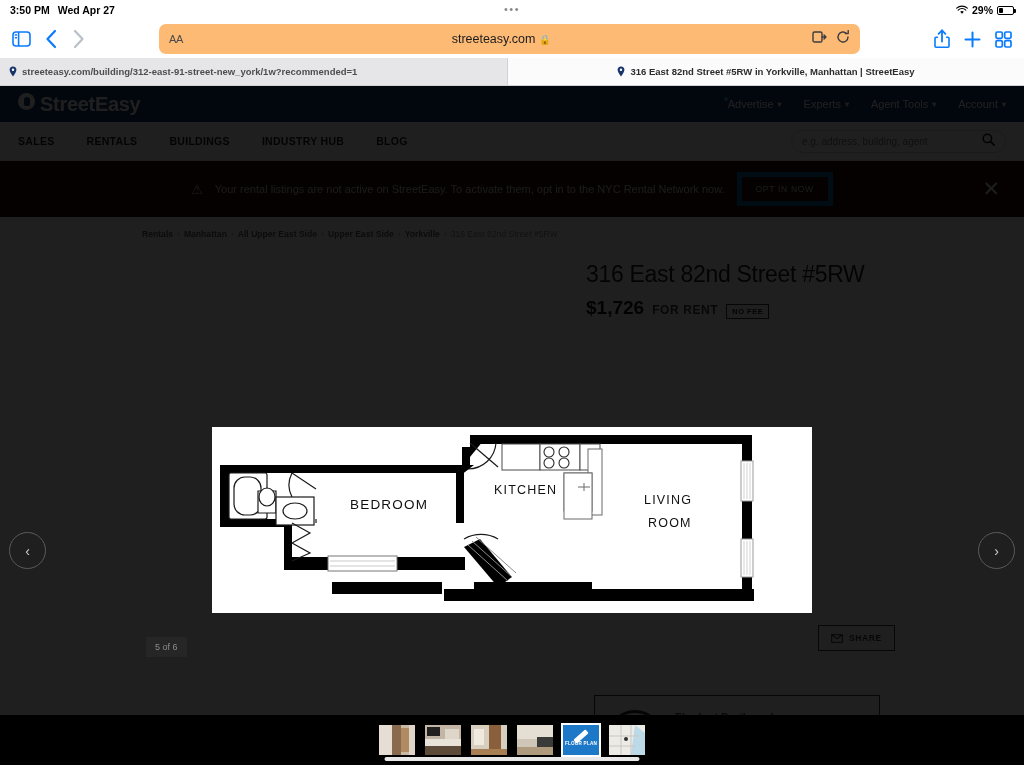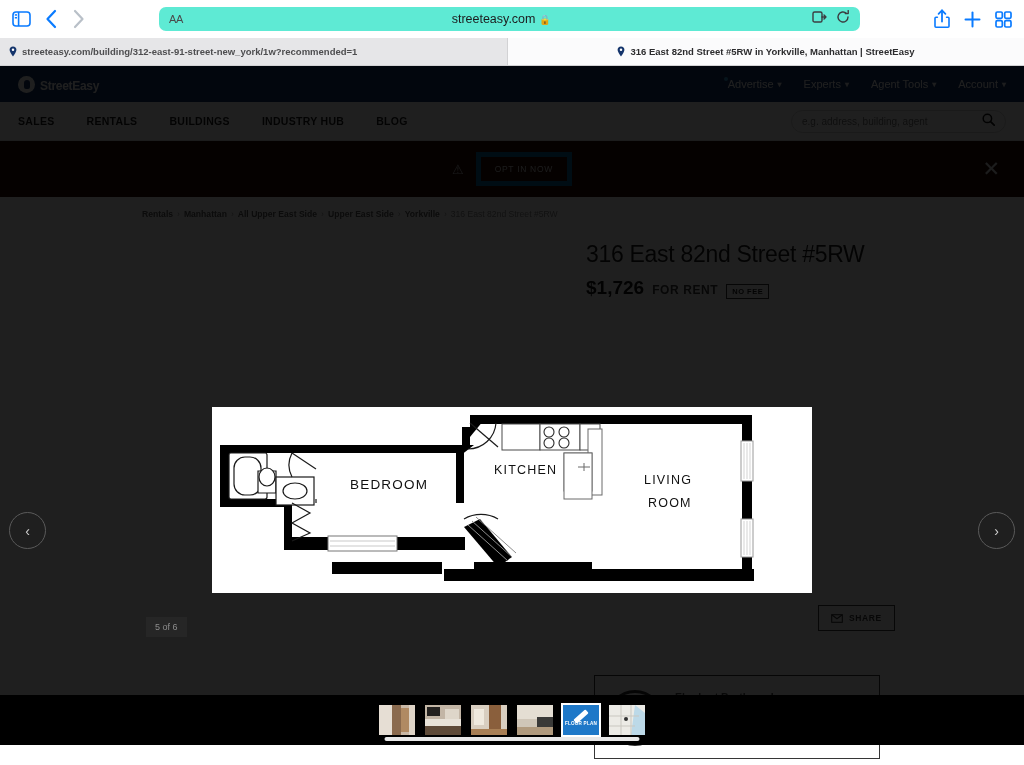--- a/index.html
+++ b/index.html
@@ -18,38 +18,38 @@
   .sb-right { margin-left:auto; display:flex; align-items:center; gap:4px; font-size:10.5px; font-weight:bold; color:#000; }
   .wifi-ico { width:12px; height:10px; }
   .batt { width:17px; height:9px; border:1.2px solid #000; border-radius:2px; position:relative; }
   .batt::after { content:""; position:absolute; right:-3px; top:2.5px; width:1.6px; height:4px; background:#000; border-radius:0 1px 1px 0; }
   .batt > i { position:absolute; left:1px; top:1px; bottom:1px; width:29%; background:#000; border-radius:1px; display:block; }
 
   
   .toolbar { height:38px; background:#fff; display:flex; align-items:center; padding:0 12px; gap:14px; }
   .tb-icon { color:#0a7bff; display:flex; align-items:center; justify-content:center; cursor:pointer; }
   .tb-icon.dim { color:#b9c0c8; }
-  .urlbar { flex:1; margin:12px 60px; height:24px; background:#5eead4; border-radius:7px; display:flex; align-items:center; padding:0 10px; position:relative; }
+  .urlbar { flex:1; margin:12px 60px; height:30px; background:#fdba74; border-radius:7px; display:flex; align-items:center; padding:0 10px; position:relative; }
   .aa { font-size:11px; color:#4a4a4c; font-weight:500; letter-spacing:-0.4px; }
   .url-center { position:absolute; left:0; right:16px; display:flex; align-items:center; justify-content:center; gap:4px; font-size:12.5px; color:#1c1c1e; }
   .lock { font-size:9.5px; }
   .url-right { margin-left:auto; display:flex; align-items:center; gap:9px; color:#3c3c40; }
 
   
   .tabbar { height:28px; background:#f9a8d4; display:flex; align-items:stretch; border-bottom:1px solid #d2d2d4; }
   .tab { display:flex; align-items:center; gap:5px; padding:0 9px; font-size:9.5px; font-weight:bold; color:#2c2c2e; position:relative; }
   .tab.inactive { background:#e6e6e8; width:508px; color:#4e4e50; border-right:1px solid #d2d2d4; }
   .tab.active { background:#fbfbfc; flex:1; justify-content:center; }
   .tab-pin { width:8px; height:11px; flex:none; }
   .tab-close { position:absolute; right:-18px; width:11px; height:11px; background:#b9b9bb; color:#fff; font-size:8px; border-radius:2px; display:flex; align-items:center; justify-content:center; }
 
   
   .page { position:relative; height:679px; background:#fff; }
   .se-header { height:36px; background:#14346b; display:flex; align-items:center; padding:0 18px; }
-  .se-logo { display:flex; align-items:flex-end; gap:5px; color:#fff; font-size:12px; font-weight:bold; letter-spacing:-0.3px; }
+  .se-logo { display:flex; align-items:flex-start; gap:5px; color:#fff; font-size:20px; font-weight:bold; letter-spacing:-0.3px; }
   .se-logo-mark { width:17px; height:17px; background:#fff; border-radius:50%; position:relative; display:flex; align-items:center; justify-content:center; }
   .se-logo-mark::after { content:""; width:6px; height:9px; background:#14346b; border-radius:3px 3px 2px 2px; }
   .se-nav-right { margin-left:auto; display:flex; align-items:center; gap:22px; }
   .se-nav-right .nv { color:#fff; font-size:11px; display:flex; align-items:center; gap:4px; position:relative; }
   .caret { font-size:8px; opacity:.9; }
   .dot-blue { position:absolute; left:-4px; top:-1px; width:4px; height:4px; border-radius:50%; background:#37a3e0; }
 
   .se-subnav { height:39px; background:#fff; border-bottom:1px solid #e3e3e3; display:flex; align-items:center; padding:0 18px; }
   .se-subnav a { font-size:10.5px; font-weight:bold; letter-spacing:.3px; color:#1a1a1a; margin-right:32px; text-decoration:none; }
   .se-search { margin-left:auto; width:215px; height:23px; border:1px solid #d5d5d5; border-radius:12px; display:flex; align-items:center; padding:0 10px; }
@@ -100,20 +100,38 @@
   .th-fp .rule { width:16px; height:5px; background:#fff; transform:rotate(-42deg); margin-bottom:2px; border-radius:1px; }
   .th-fp .lbl { font-size:4.6px; font-weight:bold; color:#fff; letter-spacing:.2px; }
   .th-map { background:#e3e2de; }
   .home-ind { position:absolute; left:50%; bottom:4px; transform:translateX(-50%); width:255px; height:4px; background:#e8e8e8; border-radius:3px; }
 </style>
 </head>
 <body>
 
 <div class="screen">
 
+  <div class="statusbar">
+    <div class="sb-left">
+      <span>3:50 PM</span>
+      <span>Wed Apr 27</span>
+    </div>
+    <div class="sb-dots">•••</div>
+    <div class="sb-right">
+      <svg class="wifi-ico" viewBox="0 0 16 12">
+        <path d="M8 11 L5.6 8.3 A3.6 3.6 0 0 1 10.4 8.3 Z" fill="#000"></path>
+        <path d="M2.9 6.1 A7.4 7.4 0 0 1 13.1 6.1" stroke="#000" stroke-width="1.5" fill="none" stroke-linecap="round"></path>
+        <path d="M0.9 3.6 A10.5 10.5 0 0 1 15.1 3.6" stroke="#000" stroke-width="1.5" fill="none" stroke-linecap="round"></path>
+      </svg>
+      <span>29%</span>
+      <span class="batt">
+          <i></i>
+        </span>
+    </div>
+  </div>
 
   <div class="toolbar">
     <span class="tb-icon">
       <svg width="19" height="16" viewBox="0 0 19 16">
           <rect x="1" y="1" width="17" height="14" rx="3" stroke="#0a7bff" stroke-width="1.6" fill="none"></rect>
           <line x1="6.6" y1="1" x2="6.6" y2="15" stroke="#0a7bff" stroke-width="1.6"></line>
           <rect x="2.8" y="3.2" width="2.2" height="1.5" fill="#0a7bff"></rect>
           <rect x="2.8" y="6" width="2.2" height="1.5" fill="#0a7bff"></rect>
         </svg>
     </span>
@@ -231,20 +249,21 @@
           <svg width="13" height="13" viewBox="0 0 13 13">
               <circle cx="5.4" cy="5.4" r="4.2" stroke="#111" stroke-width="1.5" fill="none"></circle>
               <line x1="8.6" y1="8.6" x2="12.2" y2="12.2" stroke="#111" stroke-width="1.7" stroke-linecap="round"></line>
             </svg>
         </span>
       </div>
     </div>
 
     <div class="se-banner">
       <span class="warn">⚠</span>
+      <span class="msg">Your rental listings are not active on StreetEasy. To activate them, opt in to the NYC Rental Network now.</span>
       <span class="optin">OPT IN NOW</span>
       <span class="banner-x">✕</span>
     </div>
 
     <div class="se-body">
       <div class="breadcrumb">
         <span>Rentals</span><span class="sep">›</span><span>Manhattan</span><span class="sep">›</span><span>All Upper East Side</span><span class="sep">›</span><span>Upper East Side</span><span class="sep">›</span><span>Yorkville</span><span class="sep">›</span><span class="cur">316 East 82nd Street #5RW</span>
       </div>
 
       <div class="listing-head">

